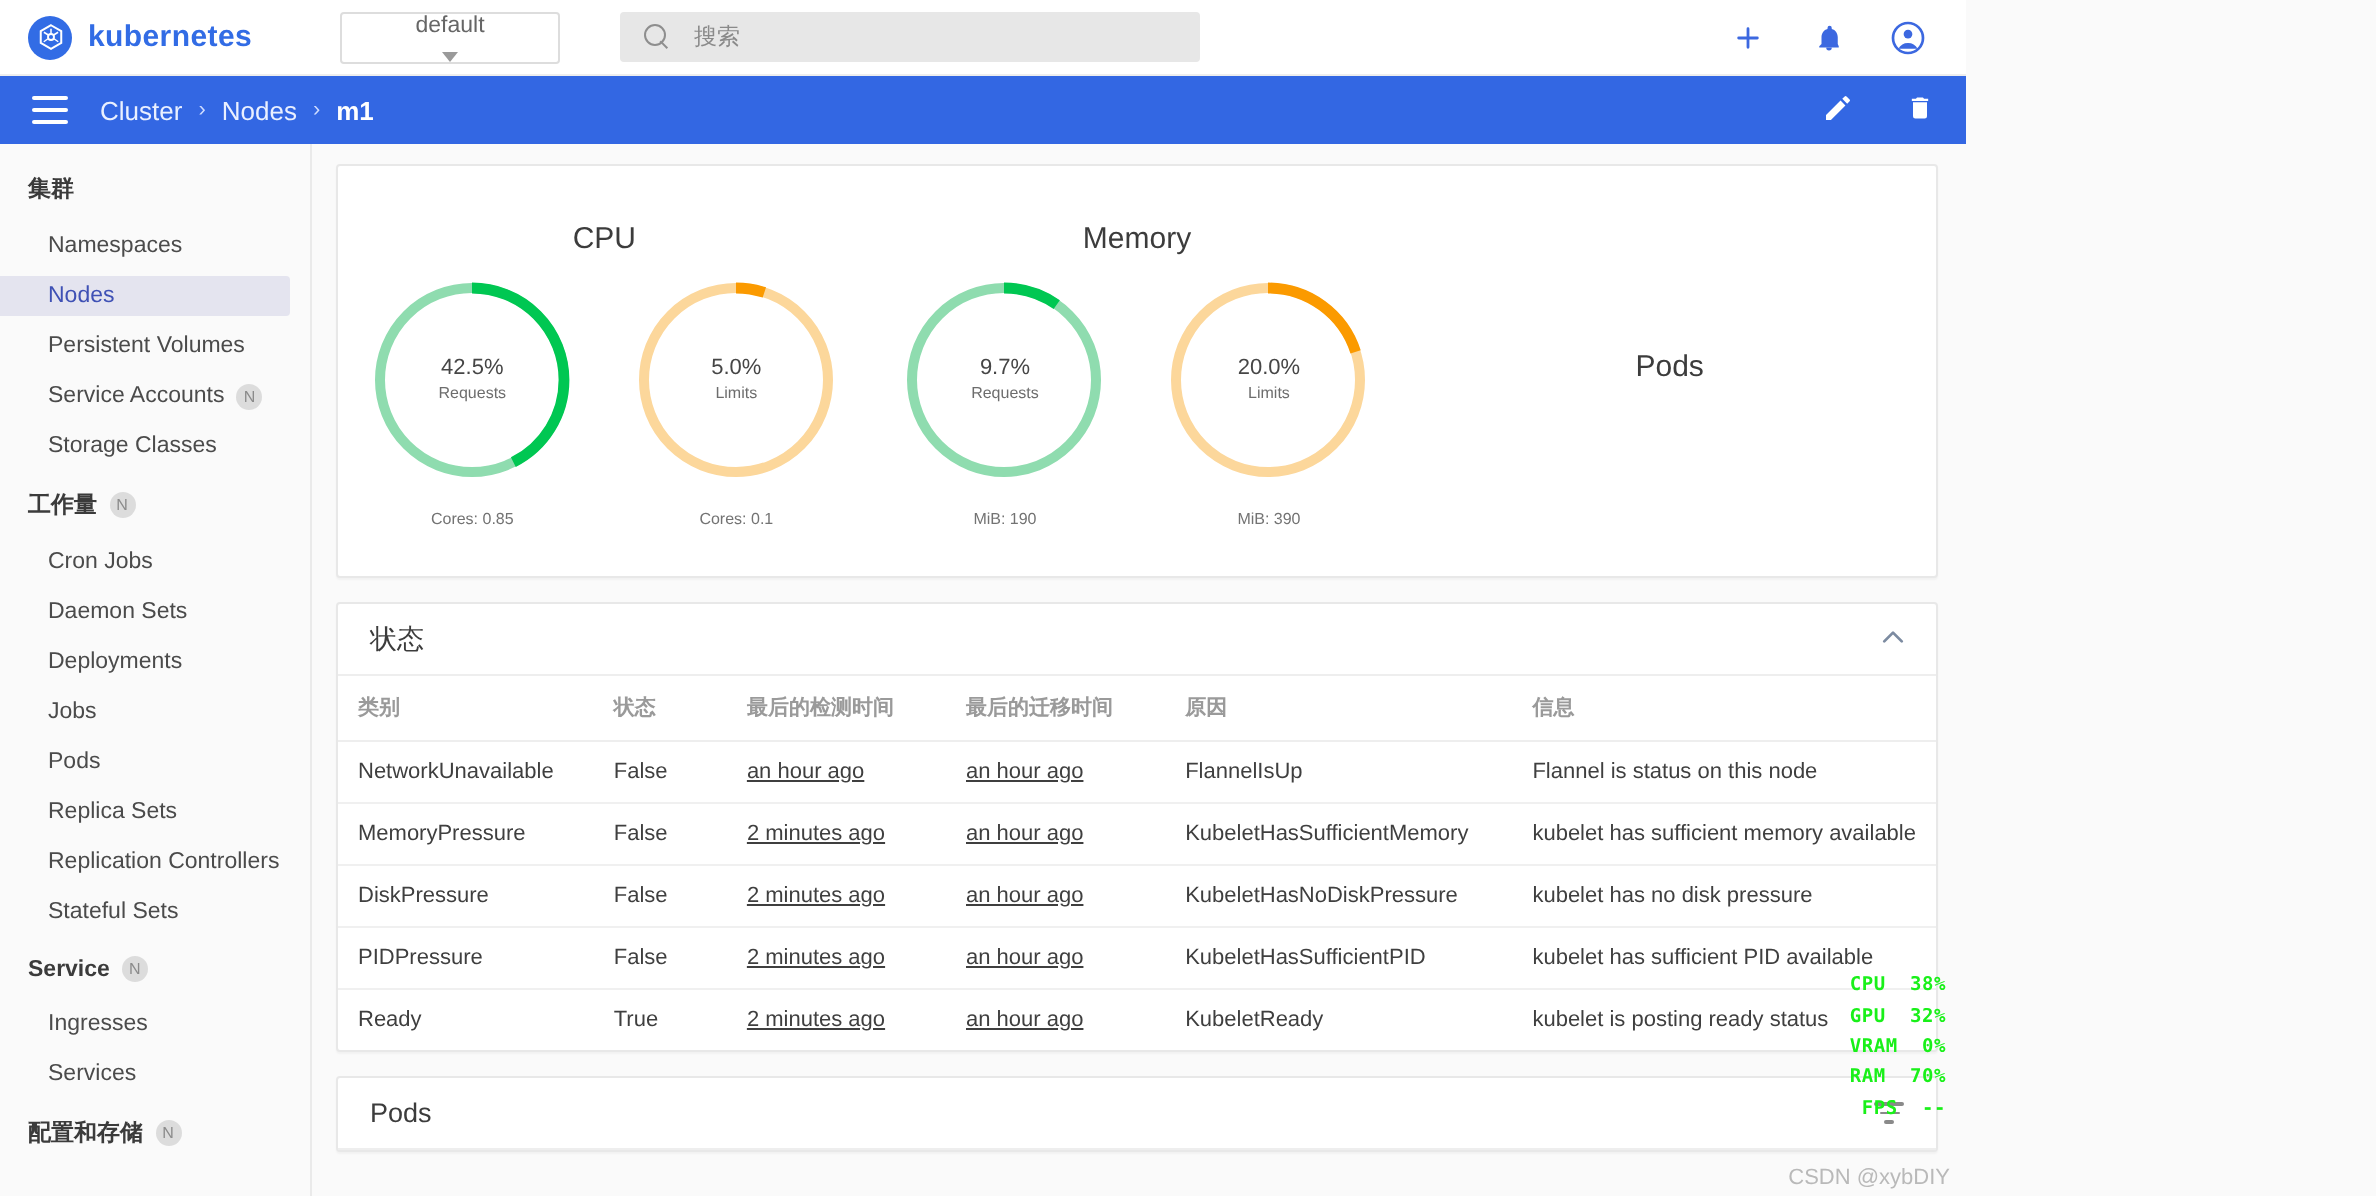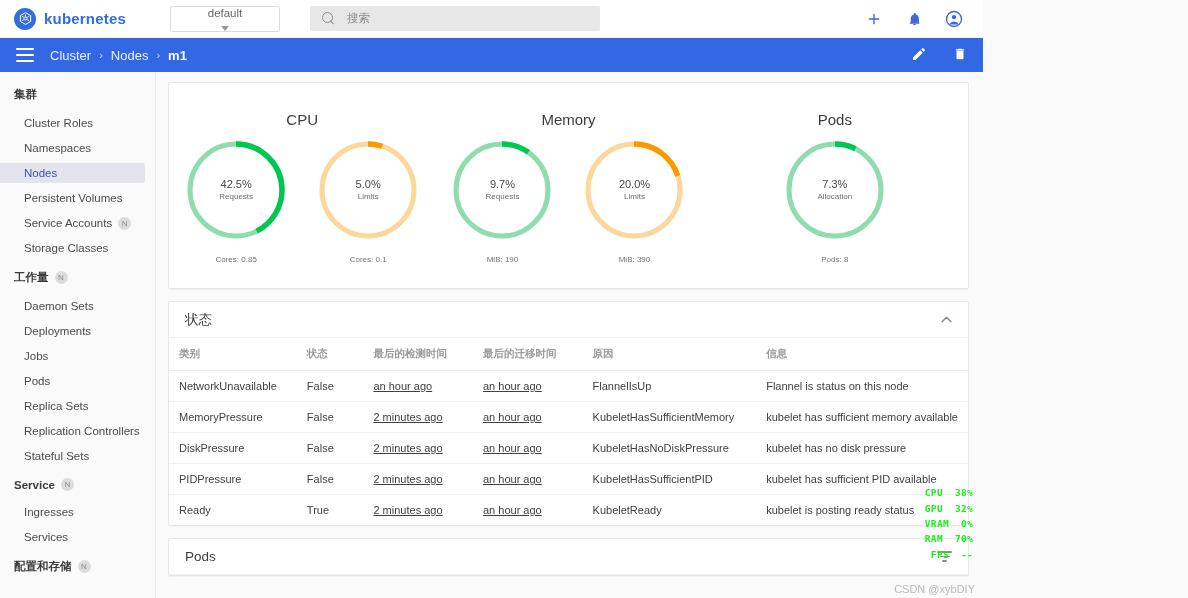--- a/index.html
+++ b/index.html
@@ -237,41 +237,41 @@
   </div>
 
   <div class="body">
 
     <div class="sidebar">
       <div id="sidebar-slot">
           <div class="nav-group">
             <span>集群</span>
           </div>
           <div class="nav-item">
-            <span>Cluster Roles</span>
-          </div>
-          <div class="nav-item">
             <span>Namespaces</span>
           </div>
           <div class="nav-item active">
             <span>Nodes</span>
           </div>
           <div class="nav-item">
             <span>Persistent Volumes</span>
           </div>
           <div class="nav-item">
             <span>Service Accounts</span>
             <span class="nbadge">N</span>
           </div>
           <div class="nav-item">
             <span>Storage Classes</span>
           </div>
           <div class="nav-group">
             <span>工作量</span>
             <span class="nbadge">N</span>
+          </div>
+          <div class="nav-item">
+            <span>Cron Jobs</span>
           </div>
           <div class="nav-item">
             <span>Daemon Sets</span>
           </div>
           <div class="nav-item">
             <span>Deployments</span>
           </div>
           <div class="nav-item">
             <span>Jobs</span>
           </div>
@@ -365,35 +365,20 @@
                       <span class="donut-pct">20.0%</span>
                       <span class="donut-lbl">Limits</span>
                     </div>
                   </div>
                   <div class="donut-foot">MiB: 390</div>
                 </div>
               </div>
             </div>
             <div class="donut-group">
               <div class="group-title">Pods</div>
-              <div class="donut-pair">
-                <div class="donut-cell">
-                  <div class="donut-wrap">
-                    <svg width="108" height="108" viewBox="0 0 108 108">
-                      <circle cx="54" cy="54" r="46" fill="none" stroke="#8fdcaf" stroke-width="5"></circle>
-                      <circle cx="54" cy="54" r="46" fill="none" stroke="#00c752" stroke-width="5.4" stroke-dasharray="21.10 267.93" transform="rotate(-90 54 54)"></circle>
-                    </svg>
-                    <div class="donut-center">
-                      <span class="donut-pct">7.3%</span>
-                      <span class="donut-lbl">Allocation</span>
-                    </div>
-                  </div>
-                  <div class="donut-foot">Pods: 8</div>
-                </div>
-              </div>
             </div>
           </div>
       </div>
 
       <div class="card">
         <div class="card-head">
           <span>状态</span>
           <span class="sp"></span>
           <span class="chev-up">
             <svg width="11" height="7" viewBox="0 0 12 8">

